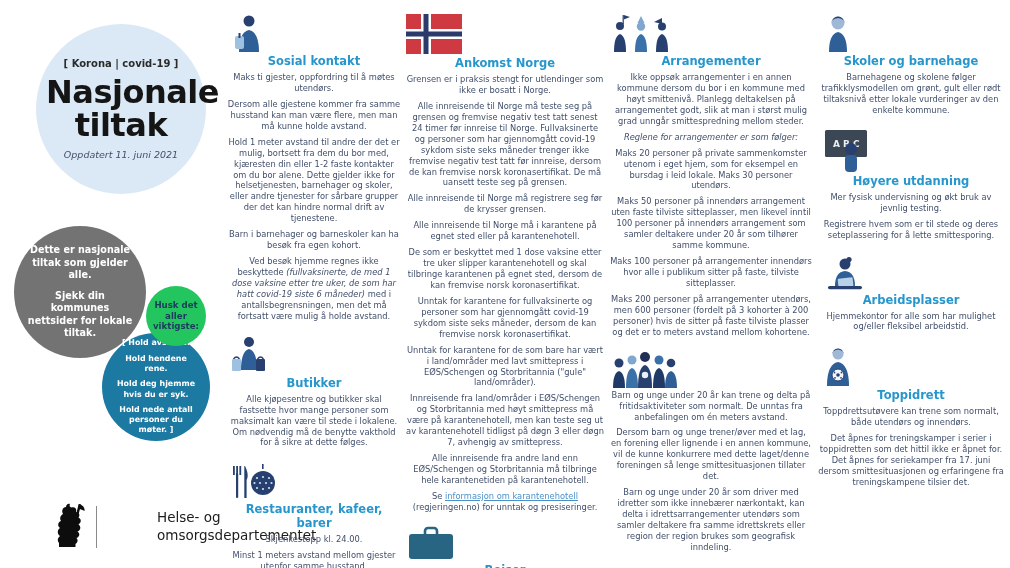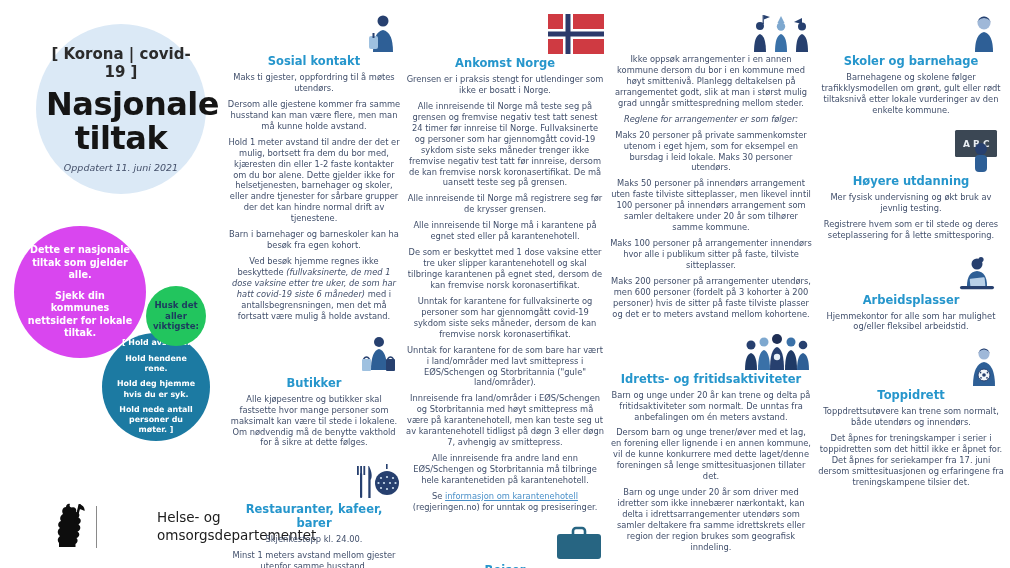--- a/index.html
+++ b/index.html
@@ -8,25 +8,25 @@
     width:1010px; height:568px; position:relative; overflow:hidden;
     background:#ffffff; font-family:"DejaVu Sans","Liberation Sans",sans-serif;
     color:#414f6b;
   }
   
   .circle { border-radius:50%; position:absolute; text-align:center; }
   .circle-big {
     left:36px; top:24px; width:170px; height:170px; background:#dbe9f6;
     display:flex; flex-direction:column; justify-content:center; padding:0 10px;
   }
-  .brand-tag { font-size:15px; font-weight:bold; color:#2b2b2b; }
+  .brand-tag { font-size:10px; font-weight:bold; color:#2b2b2b; }
   .brand-title { font-size:32px; font-weight:800; color:#151515; line-height:1.04; margin:7px 0; letter-spacing:-0.5px; }
   .brand-updated { font-size:9.5px; font-style:italic; color:#44506a; }
   .circle-info {
-    left:14px; top:226px; width:132px; height:132px; background:#d946ef; color:#fff;
+    left:14px; top:226px; width:132px; height:132px; background:#737373; color:#fff;
     display:flex; flex-direction:column; justify-content:center; padding:0 12px;
     font-size:9.6px; font-weight:600; line-height:1.3;
   }
   .circle-info p { margin:4px 0; }
   .circle-husk {
     left:146px; top:286px; width:60px; height:60px; background:#22c55e; color:#1d3a5f;
     display:flex; align-items:center; justify-content:center; font-weight:bold;
     font-size:8.6px; line-height:1.25; z-index:2; padding:0 4px;
   }
   .circle-hold {
@@ -39,21 +39,21 @@
   .footer { position:absolute; left:52px; top:503px; display:flex; align-items:center; }
   .footer .divider { width:1px; height:42px; background:#8a8a8a; margin:0 12px 0 10px; }
   .ministry { font-size:13.5px; color:#1c1c1c; line-height:1.3;margin-left:48px; }
   
   .col { position:absolute; top:8px; }
   #col2 { left:227px; width:174px; }
   #col3 { left:406px; width:198px; }
   #col4 { left:610px; width:202px; }
   #col5 { left:818px; width:186px; }
   .sec { text-align:center; }
-  .sec .icn { display:flex; justify-content:flex-end; align-items:flex-end; margin:6px 0 2px; }
+  .sec .icn { display:flex; justify-content:flex-start; align-items:flex-end; margin:6px 0 2px; }
   .sec h3 { font-size:11.5px; font-weight:bold; color:#2696cc; margin:2px 0 4px; }
   .sec p { font-size:8.3px; line-height:1.32; margin:0 0 5px; color:#414f6b; }
   .it { font-style:italic; }
   .lnk { color:#4a90c9; text-decoration:underline; cursor:pointer; }
   svg text { font-family:"DejaVu Sans",sans-serif; }
 </style>
 </head>
 <body>
 
 <div class="circle circle-big">
@@ -202,20 +202,21 @@
           <circle cx="10" cy="12" r="4" fill="#27406f"></circle>
           <path d="M4 38 Q4 22 10 20 Q16 22 16 38 Z" fill="#27406f"></path>
           <path d="M31 2 L34.5 9 L27.5 9 Z" fill="#7ea8cf"></path>
           <circle cx="31" cy="12.5" r="4.2" fill="#7ea8cf"></circle>
           <path d="M25 38 Q25 22 31 20 Q37 22 37 38 Z" fill="#3a71a8"></path>
           <path d="M44 8 L52 4 L52 10 Z" fill="#27406f"></path>
           <circle cx="52" cy="12.5" r="4" fill="#27406f"></circle>
           <path d="M46 38 Q46 22 52 20 Q58 22 58 38 Z" fill="#27406f"></path>
         </svg>
     </div>
+    <h3>Arrangementer</h3>
     <p>Ikke oppsøk arrangementer i en annen kommune dersom du bor i en kommune med høyt smittenivå. Planlegg deltakelsen på arrangementet godt, slik at man i størst mulig grad unngår smittespredning mellom steder.</p>
     <p class="it">Reglene for arrangementer er som følger:</p>
     <p>Maks 20 personer på private sammenkomster utenom i eget hjem, som for eksempel en bursdag i leid lokale. Maks 30 personer utendørs.</p>
     <p>Maks 50 personer på innendørs arrangement uten faste tilviste sitteplasser, men likevel inntil 100 personer på innendørs arrangement som samler deltakere under 20 år som tilhører samme kommune.</p>
     <p>Maks 100 personer på arrangementer innendørs hvor alle i publikum sitter på faste, tilviste sitteplasser.</p>
     <p>Maks 200 personer på arrangementer utendørs, men 600 personer (fordelt på 3 kohorter à 200 personer) hvis de sitter på faste tilviste plasser og det er to meters avstand mellom kohortene.</p>
   </div>
 
   <div class="sec" style="margin-top:12px;">
     <div class="icn">
@@ -226,21 +227,20 @@
           <path d="M16 38 Q16 20 22 18 Q28 20 28 38 Z" fill="#3a71a8"></path>
           <circle cx="35" cy="7" r="5" fill="#1f2f55"></circle>
           <path d="M28 38 Q28 17 35 15 Q42 17 42 38 Z" fill="#27406f"></path>
           <circle cx="35" cy="25" r="3.2" fill="#e9f1f8"></circle>
           <circle cx="49" cy="10" r="4.5" fill="#3a71a8"></circle>
           <path d="M43 38 Q43 20 49 18 Q55 20 55 38 Z" fill="#1f3a66"></path>
           <circle cx="61" cy="13" r="4.3" fill="#27406f"></circle>
           <path d="M55 38 Q55 23 61 21 Q67 23 67 38 Z" fill="#2e5f96"></path>
         </svg>
     </div>
-    <h3>Idretts- og fritidsaktiviteter</h3>
     <p>Barn og unge under 20 år kan trene og delta på fritidsaktiviteter som normalt. De unntas fra anbefalingen om én meters avstand.</p>
     <p>Dersom barn og unge trener/øver med et lag, en forening eller lignende i en annen kommune, vil de kunne konkurrere med dette laget/denne foreningen så lenge smittesituasjonen tillater det.</p>
     <p>Barn og unge under 20 år som driver med idretter som ikke innebærer nærkontakt, kan delta i idrettsarrangementer utendørs som samler deltakere fra samme idrettskrets eller region der region brukes som geografisk inndeling.</p>
 
   </div>
 </div>
 
 <div class="col" id="col5">
   <div class="sec">
     <div class="icn">

